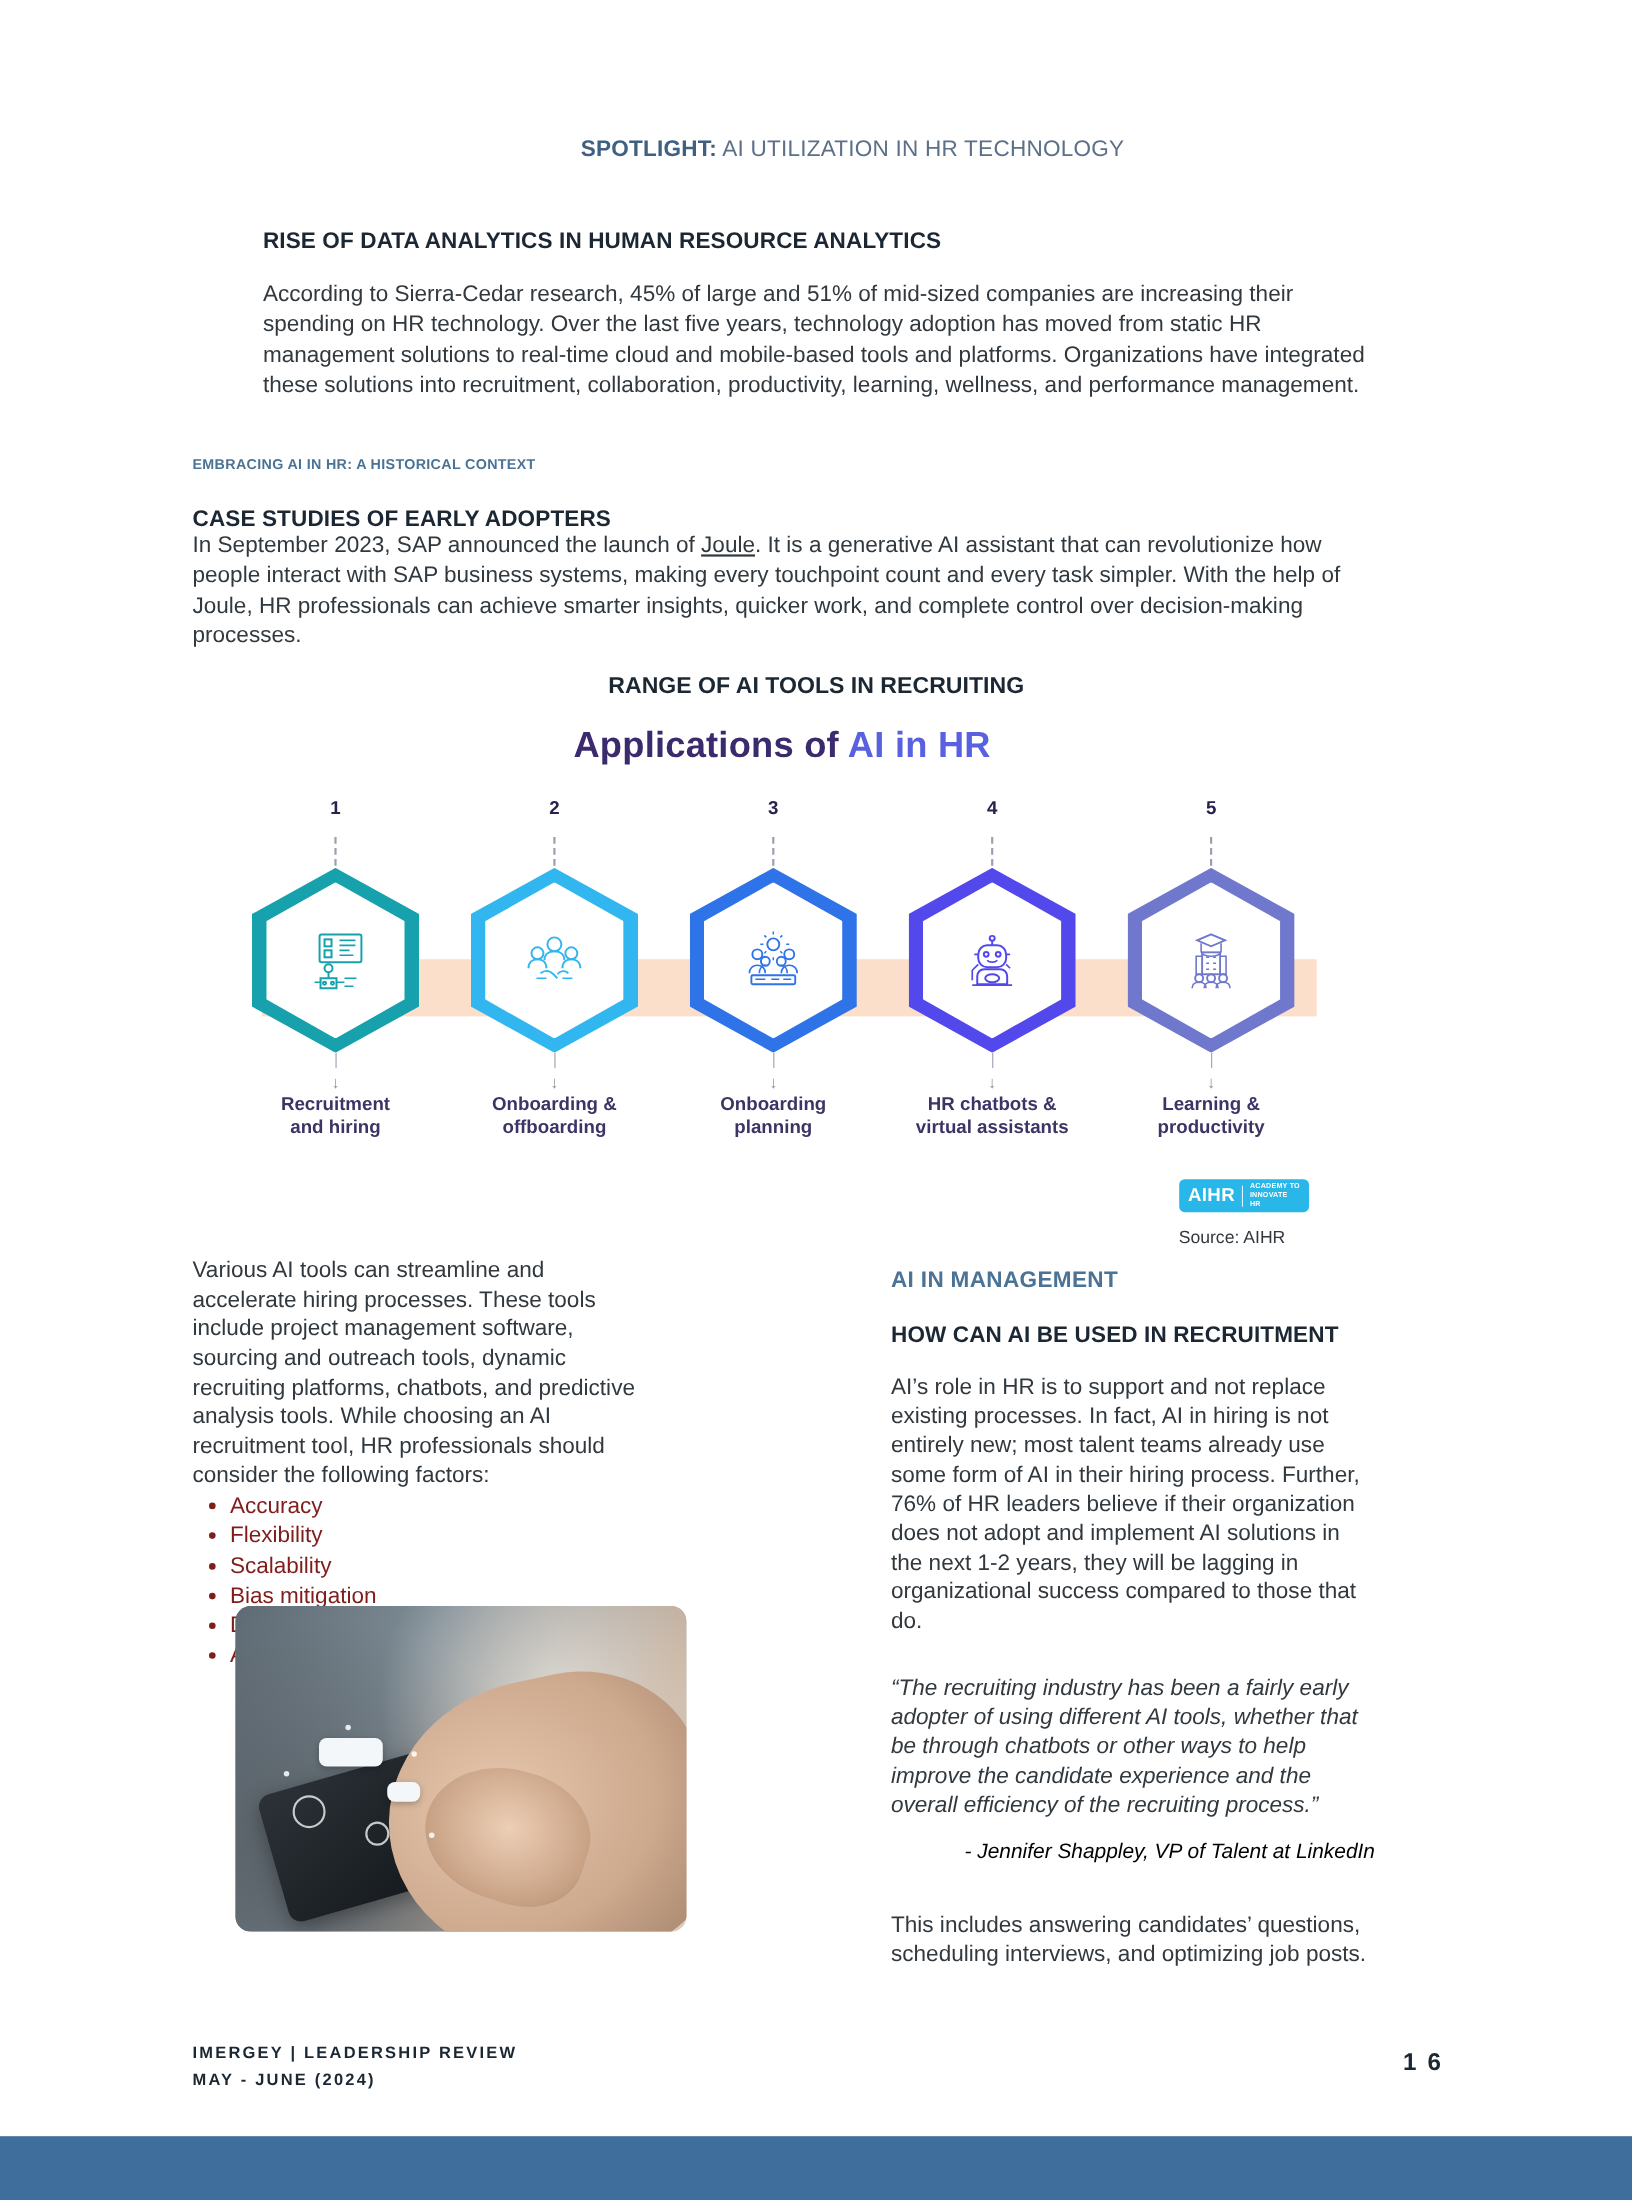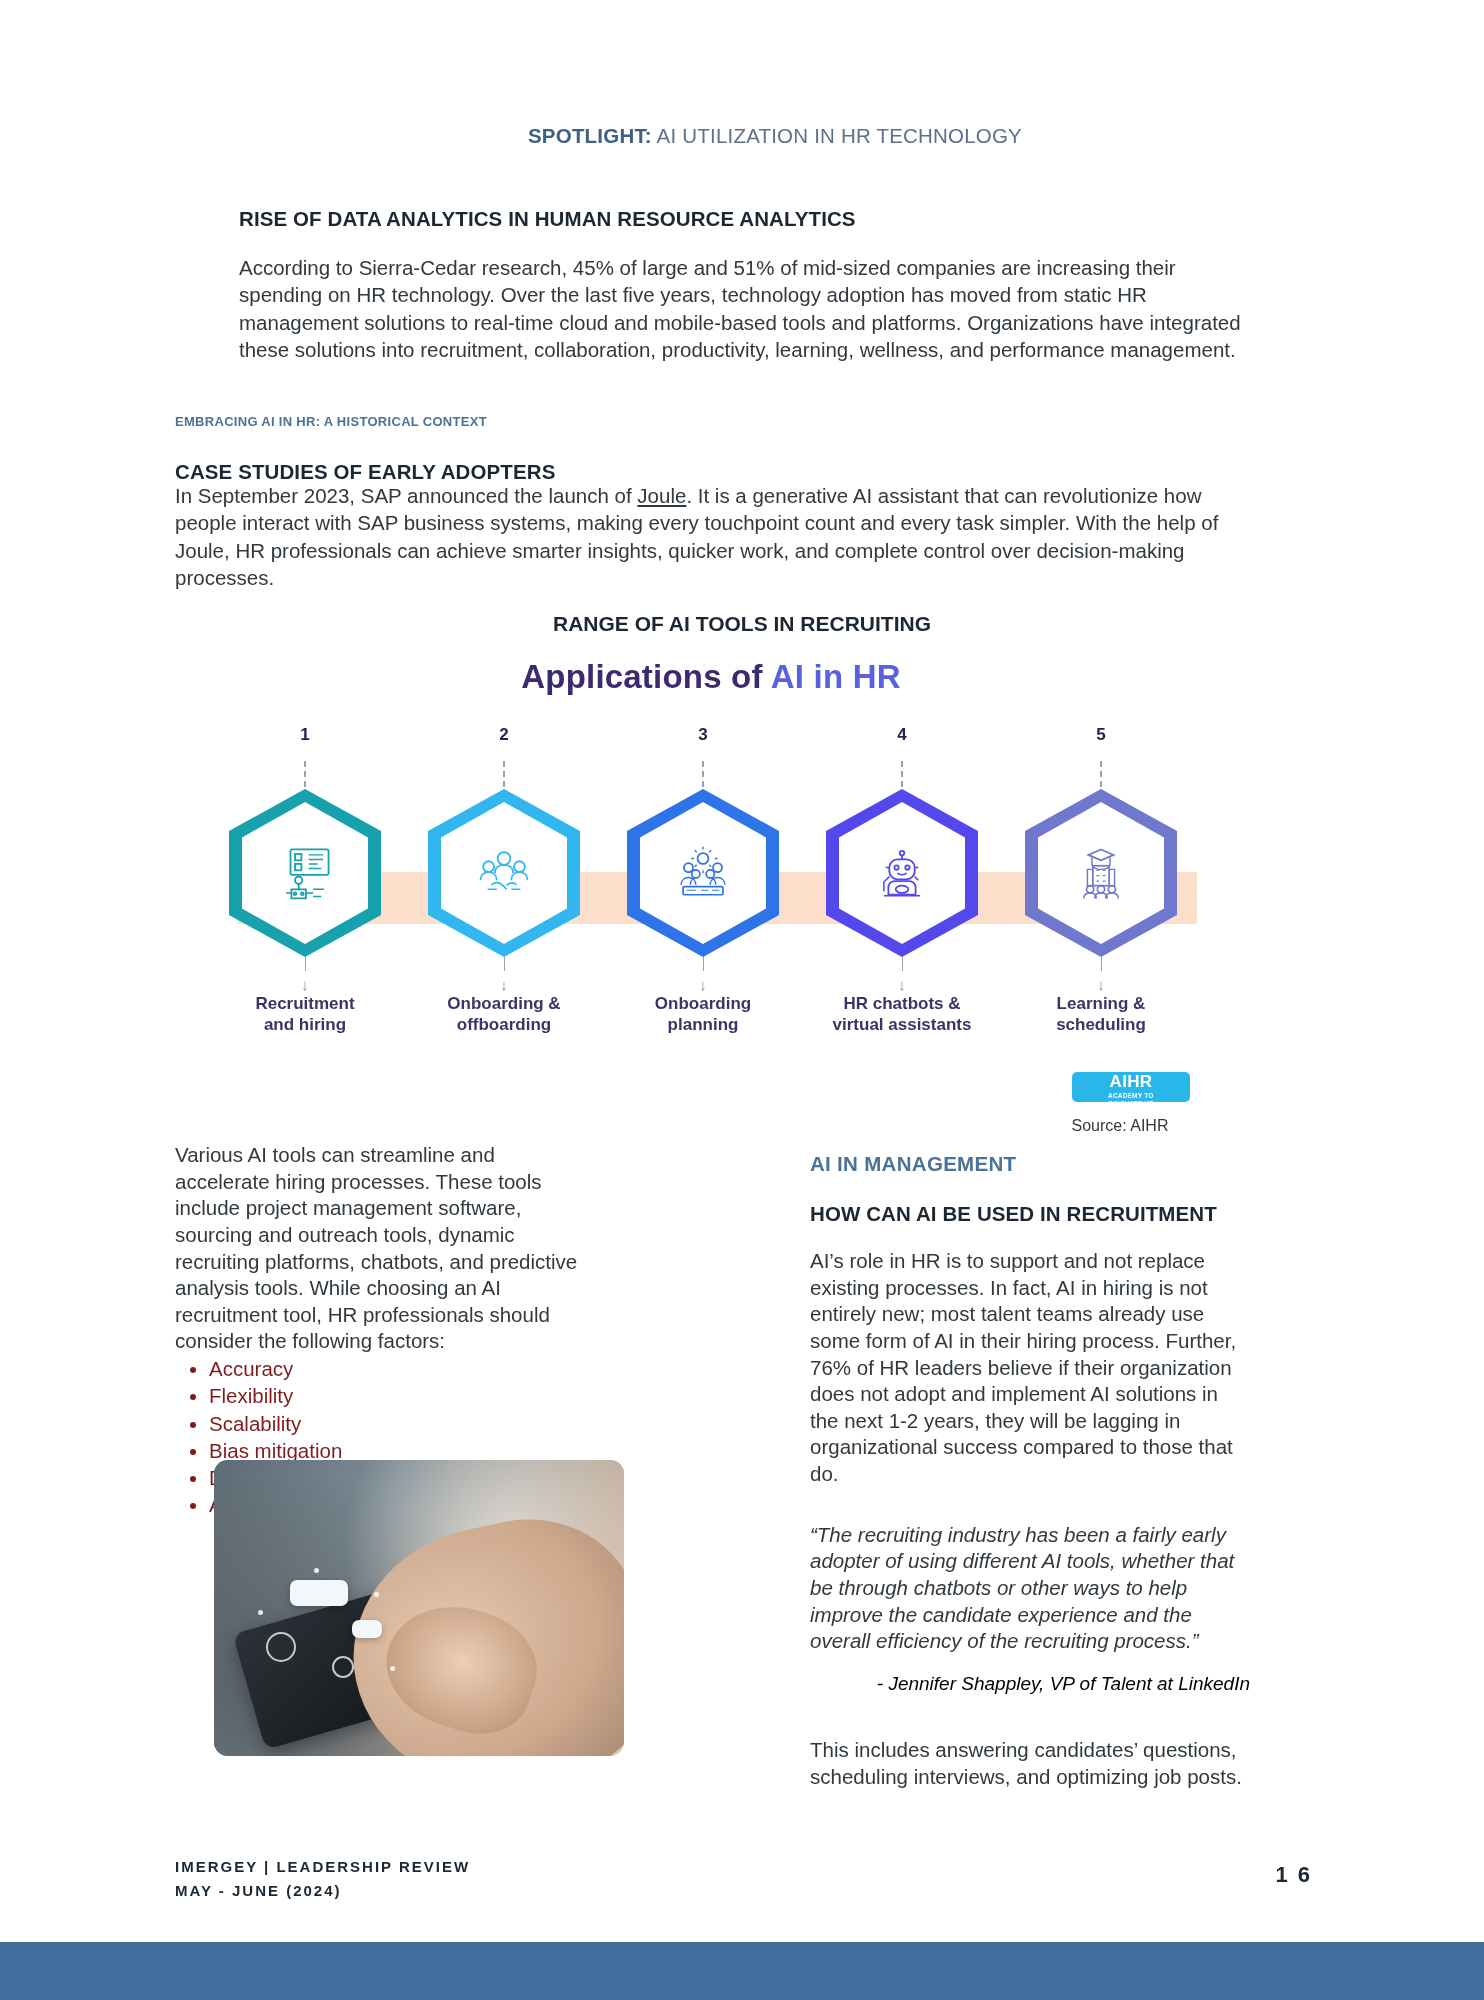--- a/index.html
+++ b/index.html
@@ -207,21 +207,20 @@
     left: 1072px;
     top: 1072px;
     width: 118px;
     height: 30px;
     background: #29b6e8;
     border-radius: 5px;
     display: flex;
     align-items: center;
     padding: 0 8px;
     box-sizing: border-box;
-    flex-direction: column;
   }
   .aihr-main {
     color: #ffffff;
     font-weight: bold;
     font-size: 17px;
     letter-spacing: .3px;
   }
   .aihr-div {
     width: 1.5px;
     height: 19px;
@@ -562,21 +561,21 @@
                 <circle cx="32" cy="50" r="4"></circle>
                 <circle cx="44" cy="50" r="4"></circle>
               <path d="M13 60c0-4 3-6 7-6s7 2 7 6M25 60c0-4 3-6 7-6s7 2 7 6M37 60c0-4 3-6 7-6s7 2 7 6" stroke-width="1.6"></path>
             </svg>
           </div>
         </div>
         <div class="arrow-stem"></div>
         <div class="arrow-down">↓</div>
         <div class="node-label">
           <div>Learning &amp;</div>
-          <div>scheduling</div>
+          <div>productivity</div>
         </div>
       </div>
     </div>
   </div>
 
   <div class="aihr">
     <span class="aihr-main">AIHR</span>
     <span class="aihr-div"></span>
     <span class="aihr-sub">
       <span>ACADEMY TO</span><br>

